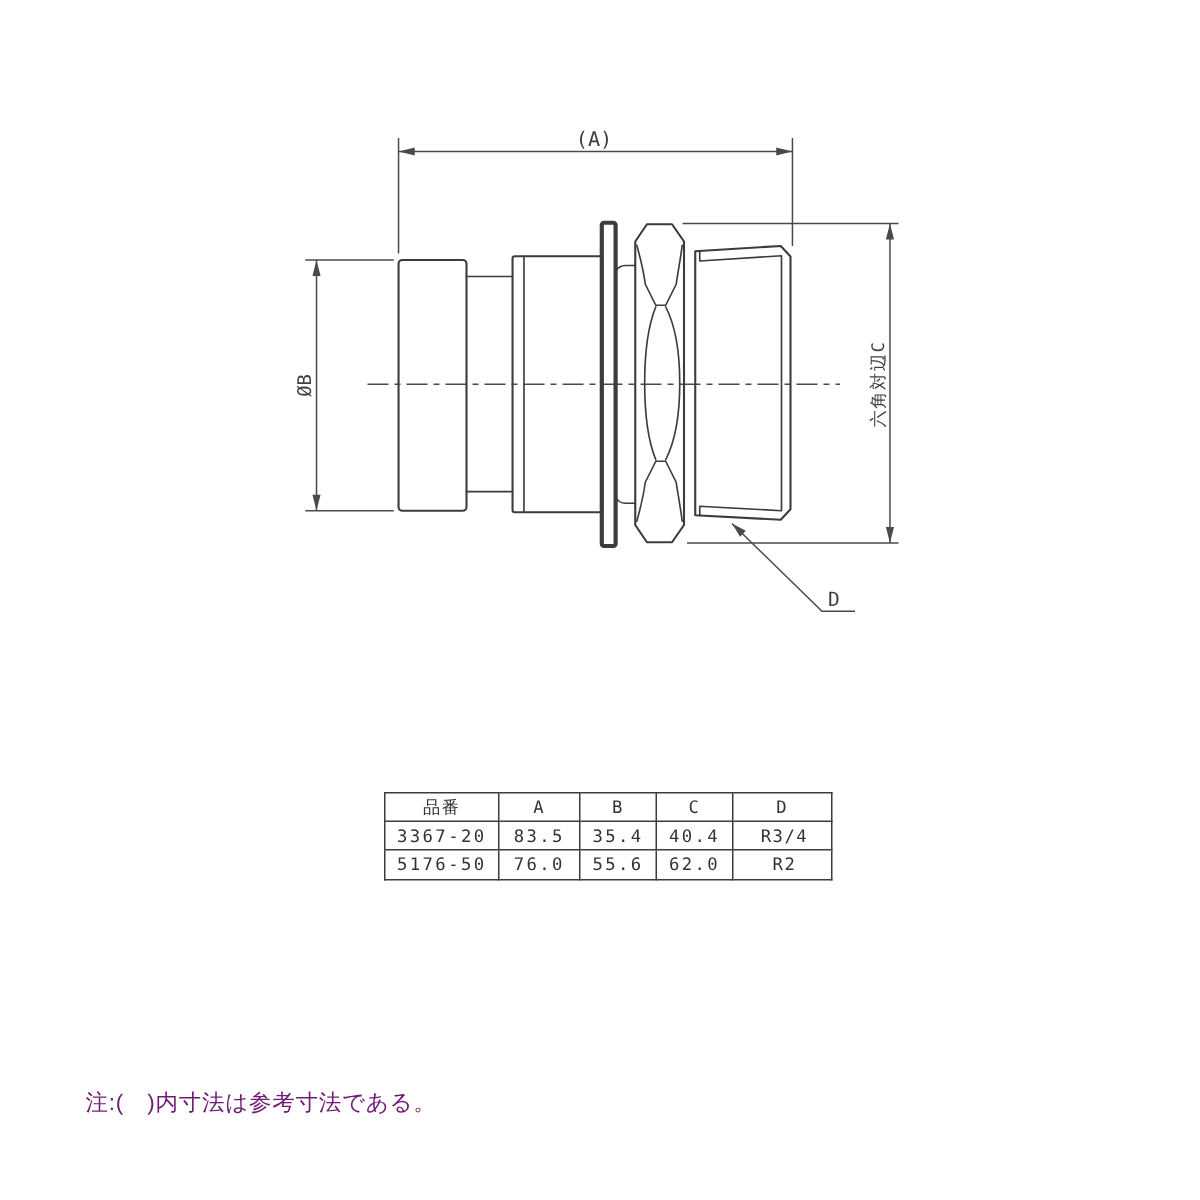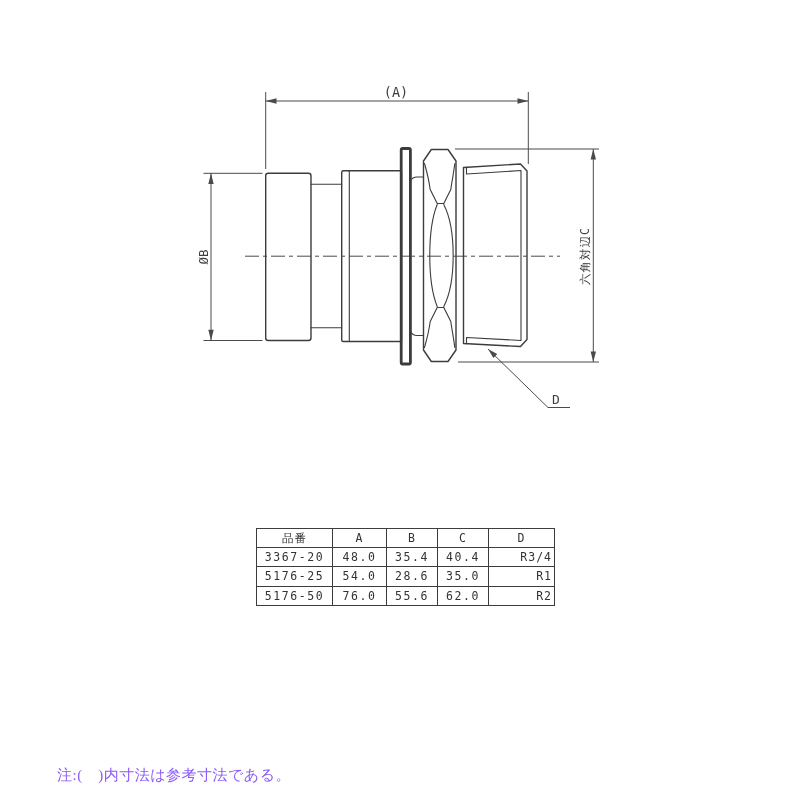--- a/index.html
+++ b/index.html
@@ -26,27 +26,27 @@
     font-size:11.5px;font-weight:normal;color:#333;
     height:18.2px;padding:0 2px;white-space:nowrap;overflow:hidden;
     text-align:center;letter-spacing:1.6px;
     font-family:"DejaVu Sans Mono","DejaVu Sans",monospace;
   }
   .spec-table .col-code{width:71px;letter-spacing:1px;}
   .spec-table .col-a{width:49px;}
   .spec-table .col-b{width:46px;}
   .spec-table .col-c{width:46px;}
   .spec-table .col-d{width:61px;}
-  .spec-table td.cell-d{text-align:right;padding-left:5px;letter-spacing:1px;}
+  .spec-table td.cell-d{text-align:center;padding-left:5px;letter-spacing:1px;}
   .spec-table th{letter-spacing:1px;}
 
   .note{
-    position:absolute;left:57px;top:766px;
-    font-size:15px;color:#8b5cf6;letter-spacing:0.5px;
-    font-family:Liberation Serif, serif;
+    position:absolute;left:57px;top:726px;
+    font-size:15px;color:#701a75;letter-spacing:0.5px;
+    font-family:Liberation Sans, sans-serif;
     white-space:nowrap;
   }
 </style>
 </head>
 <body>
 
 <svg width="800" height="480" viewBox="0 0 800 480">
 
   <g>
     <line class="dim" x1="265.7" y1="92" x2="265.7" y2="169"></line>
@@ -117,31 +117,24 @@
       <th class="col-code">品番</th>
       <th class="col-a">A</th>
       <th class="col-b">B</th>
       <th class="col-c">C</th>
       <th class="col-d">D</th>
     </tr>
   </thead>
   <tbody>
     <tr>
       <td>3367-20</td>
-      <td>48.0</td>
+      <td>83.5</td>
       <td>35.4</td>
       <td>40.4</td>
       <td class="cell-d">R3/4</td>
-    </tr>
-    <tr>
-      <td>5176-25</td>
-      <td>54.0</td>
-      <td>28.6</td>
-      <td>35.0</td>
-      <td class="cell-d">R1</td>
     </tr>
     <tr>
       <td>5176-50</td>
       <td>76.0</td>
       <td>55.6</td>
       <td>62.0</td>
       <td class="cell-d">R2</td>
     </tr>
   </tbody>
 </table>

